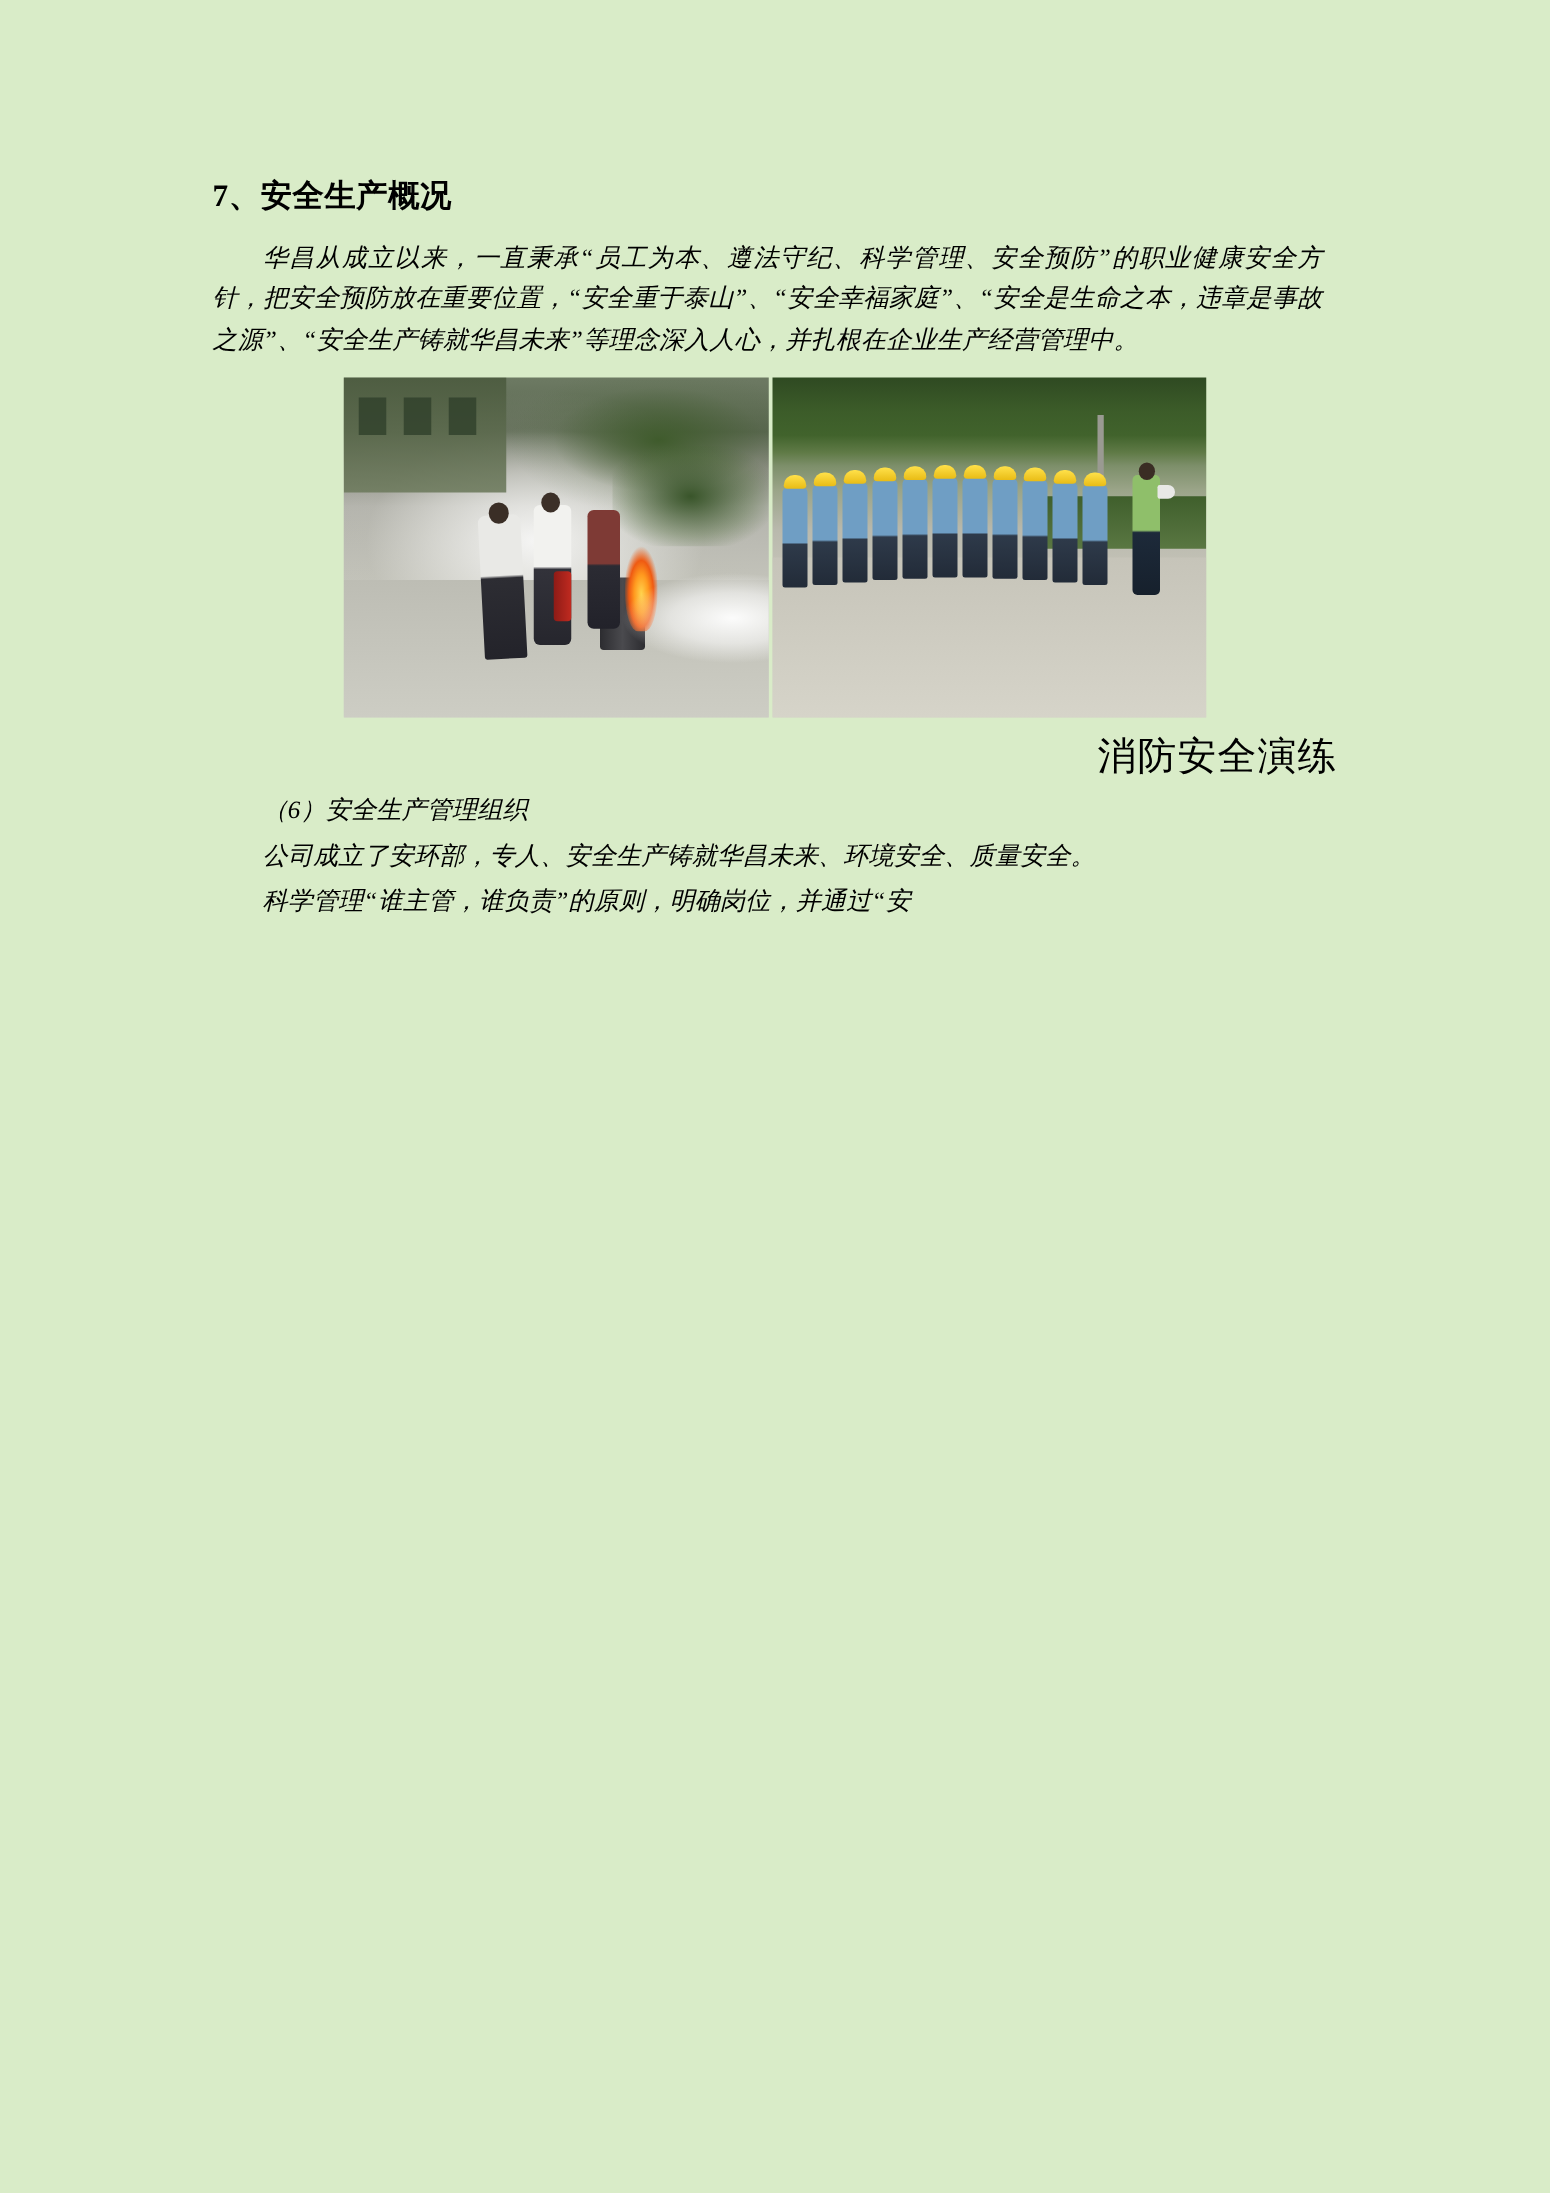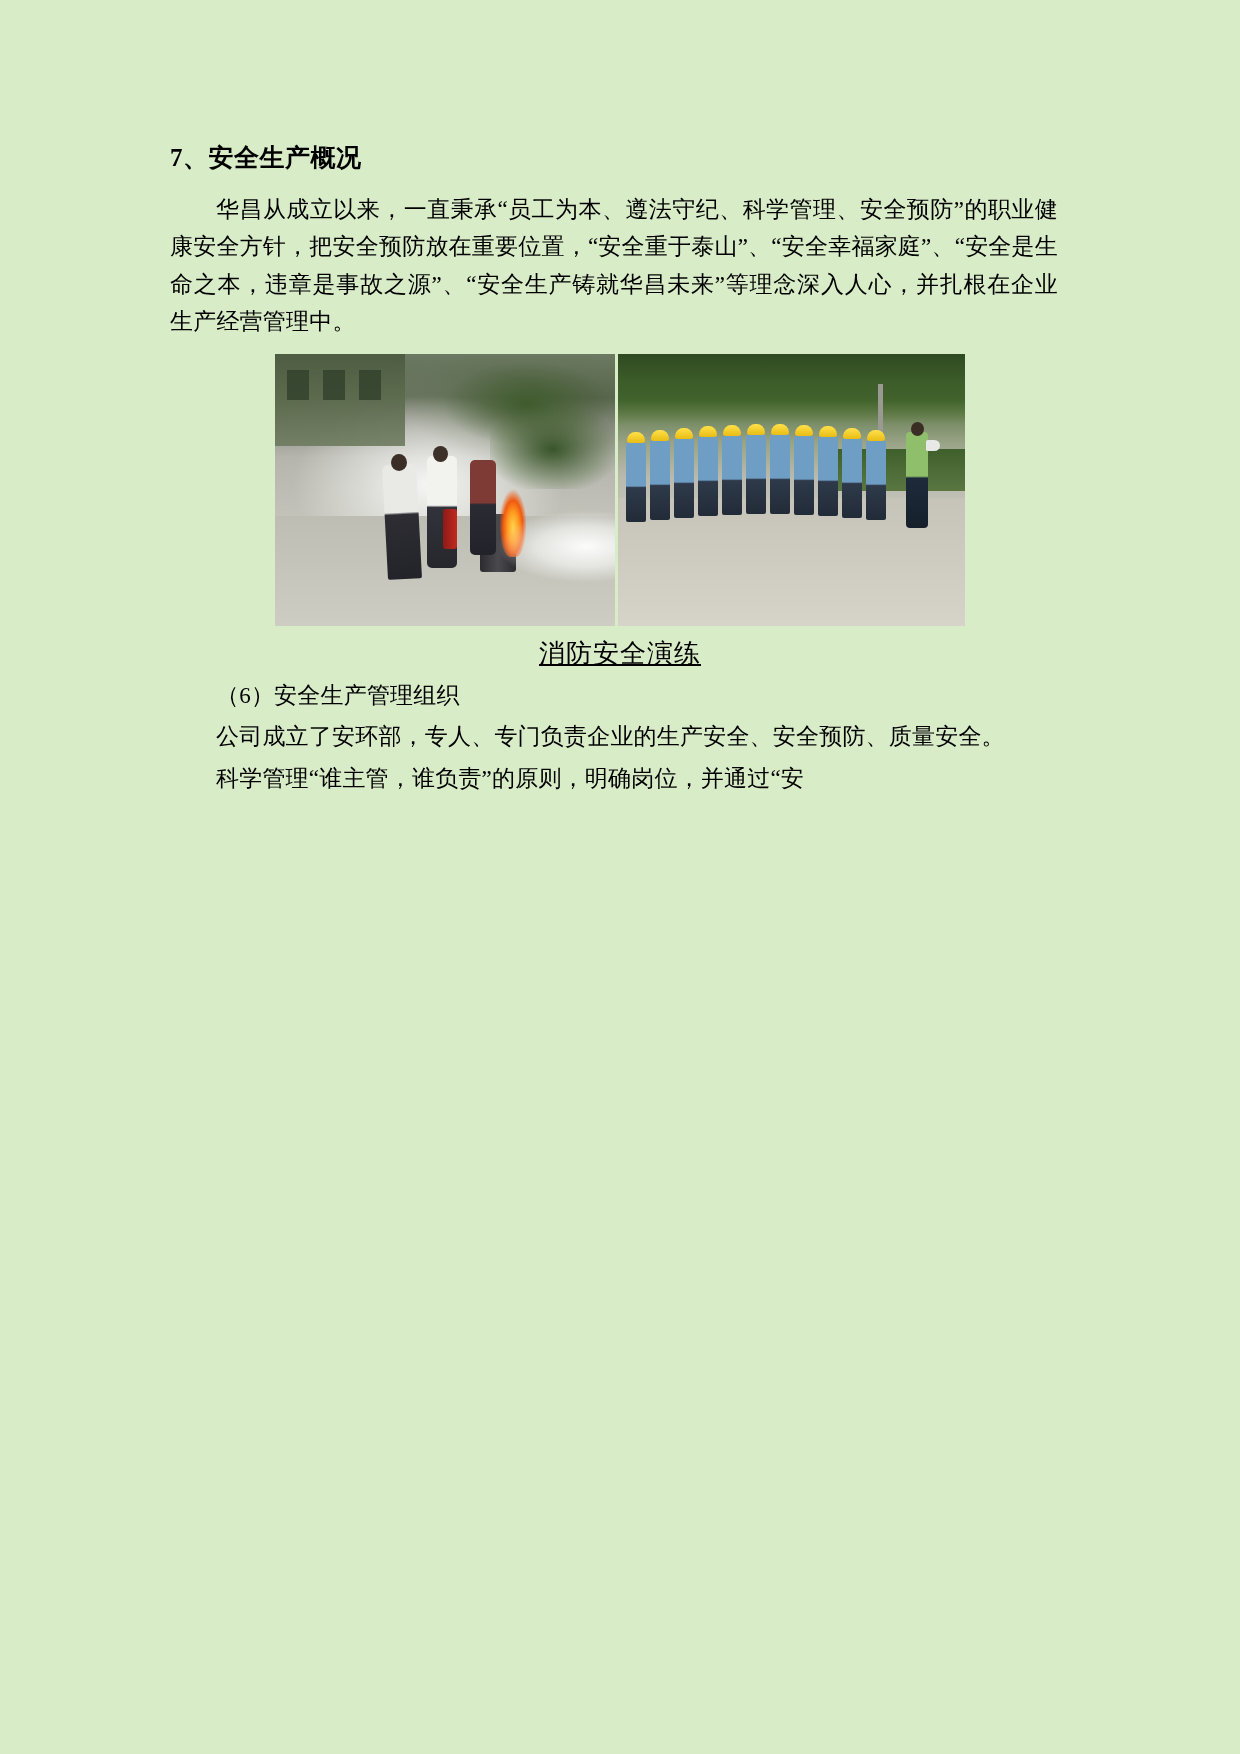--- a/index.html
+++ b/index.html
@@ -21,27 +21,28 @@
     box-sizing: border-box;
     padding: 140px 170px 0 170px;
   }
   .heading {
     font-size: 25px;
     line-height: 1.4;
     margin: 0 0 16px 0;
     letter-spacing: 0.5px;
   }
   p.body-text {
-    font-size: 23px;
+    font-size: 20px;
     line-height: 1.62;
     margin: 0 12px 4px 0;
     text-indent: 2em;
     text-align: justify;
     text-justify: inter-ideograph;
     letter-spacing: 0.2px;
+    font-style: italic;
   }
   p.body-text.tight {
     margin-bottom: 0;
   }
   .figure {
     margin: 14px 0 0 0;
     display: flex;
     justify-content: center;
   }
   .figure-images {
@@ -164,25 +165,24 @@
   }
   .rp-megaphone {
     position: absolute; left: 308px; top: 86px; width: 14px; height: 11px;
     background: #e8e8e6; border-radius: 2px 6px 6px 2px;
   }
   .rp-pole {
     position: absolute; left: 260px; top: 30px; width: 5px; height: 105px;
     background: #9a9a92;
   }
   .figure-caption {
-    text-align: center;
-    font-size: 26px;
+    text-align: right;
+    font-size: 31px;
     margin: 10px 0 6px 0;
     letter-spacing: 1px;
-    text-decoration: underline;
   }
 </style>
 </head>
 <body>
 
 <div class="page">
 
   <h1 class="heading">7、安全生产概况</h1>
 
   <p class="body-text">华昌从成立以来，一直秉承“员工为本、遵法守纪、科学管理、安全预防”的职业健康安全方针，把安全预防放在重要位置，“安全重于泰山”、“安全幸福家庭”、“安全是生命之本，违章是事故之源”、“安全生产铸就华昌未来”等理念深入人心，并扎根在企业生产经营管理中。</p>
@@ -242,16 +242,16 @@
         <div class="rp-leader-head"></div>
         <div class="rp-megaphone"></div>
       </div>
 
     </div>
   </div>
 
   <div class="figure-caption">消防安全演练</div>
 
   <p class="body-text">（6）安全生产管理组织</p>
-  <p class="body-text">公司成立了安环部，专人、专门负责企业的生产安全、安全预防、质量安全。</p>
+  <p class="body-text">公司成立了安环部，专人、安全生产铸就华昌未来、环境安全、质量安全。</p>
   <p class="body-text tight">科学管理“谁主管，谁负责”的原则，明确岗位，并通过“安</p>
 
 </div>
 
 </body></html>

